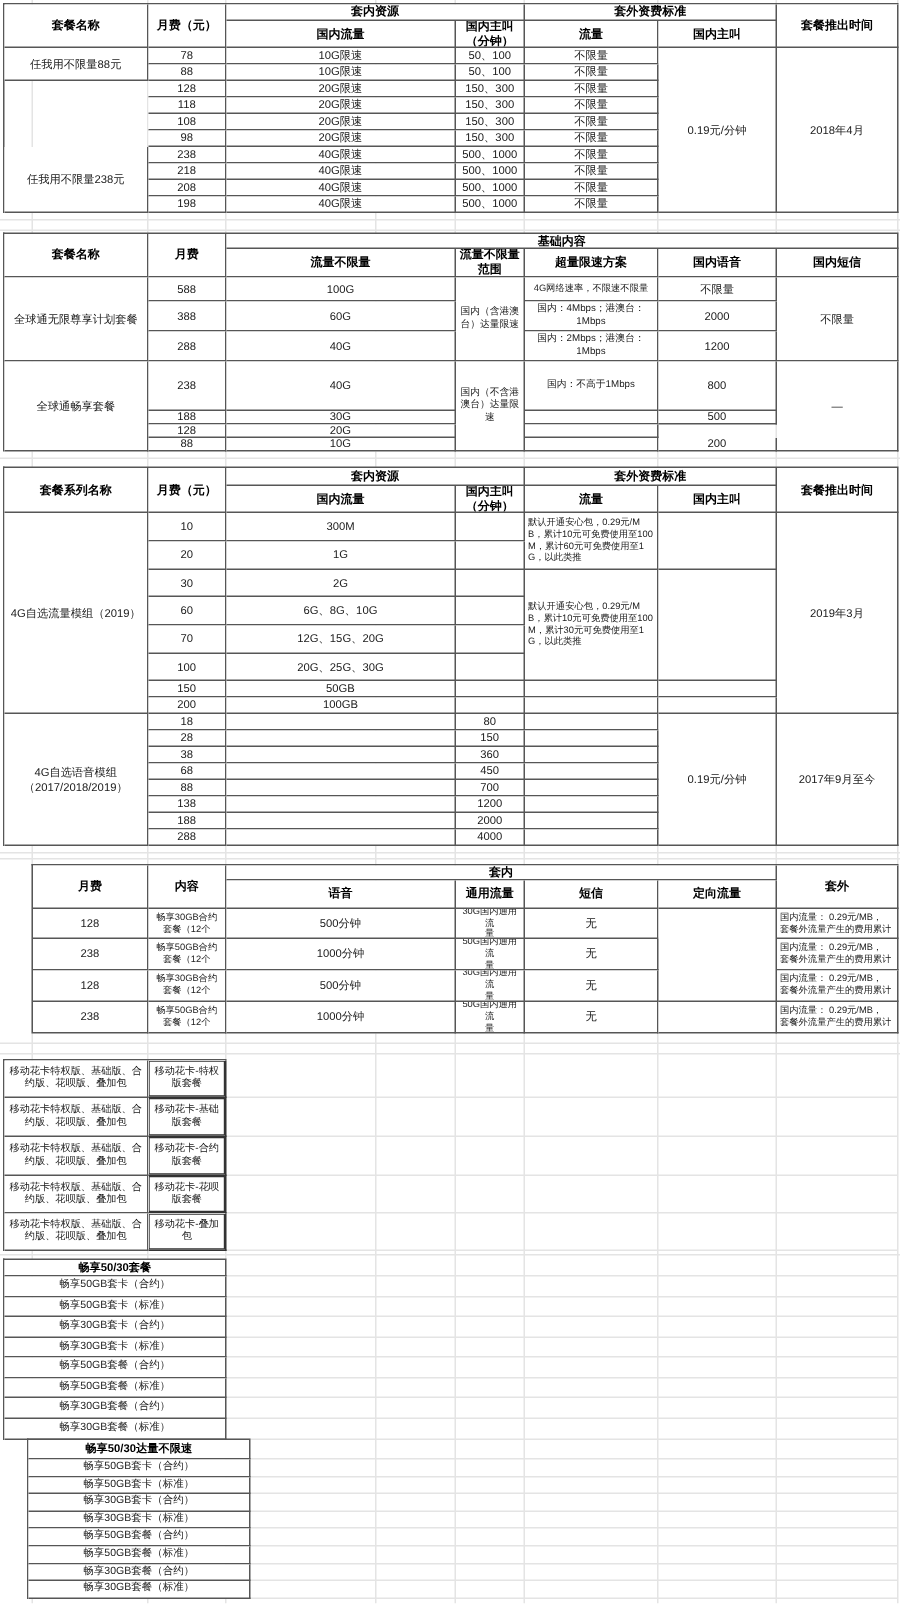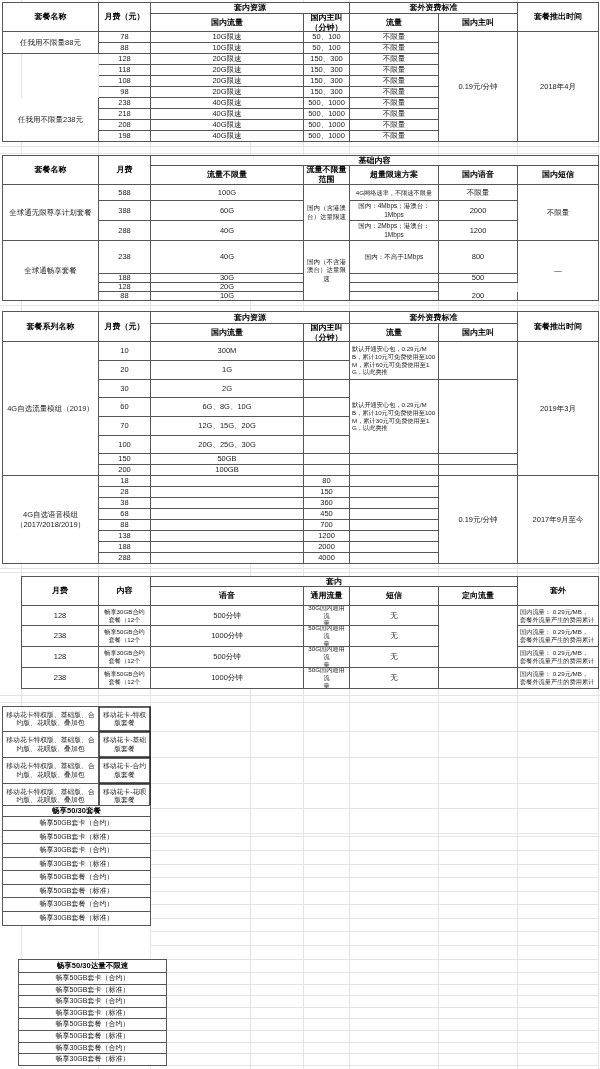--- a/index.html
+++ b/index.html
@@ -282,21 +282,21 @@
       <div class="cell" style="grid-area: 4 / 1 / span 1 / span 1; font-size: 6.8px;">移动花卡特权版、基础版、合约版、花呗版、叠加包</div>
       <div class="cell hb" style="grid-area: 4 / 2 / span 1 / span 1; font-size: 6.8px;">移动花卡-花呗版套餐</div>
       <div class="cell" style="grid-area: 5 / 1 / span 1 / span 1; font-size: 6.8px;">移动花卡特权版、基础版、合约版、花呗版、叠加包</div>
       <div class="cell hb" style="grid-area: 5 / 2 / span 1 / span 1; font-size: 6.8px;">移动花卡-叠加包</div>
     </div>
     <div class="hline" style="top: 731px; left: 150px; width: 448px;"></div>
     <div class="hline" style="top: 757px; left: 150px; width: 448px;"></div>
     <div class="hline" style="top: 783px; left: 150px; width: 448px;"></div>
     <div class="hline" style="top: 808px; left: 150px; width: 448px;"></div>
     <div class="hline" style="top: 833px; left: 150px; width: 448px;"></div>
-    <div class="tbl" style="left: 2px; top: 805px; grid-template-columns: 148px; grid-template-rows: 11px 14px 13px 14px 13px 14px 13px 14px 14px;">
+    <div class="tbl" style="left: 2px; top: 839px; grid-template-columns: 148px; grid-template-rows: 11px 14px 13px 14px 13px 14px 13px 14px 14px;">
       <div class="cell b" style="grid-area: 1 / 1 / span 1 / span 1; font-size: 7.5px;">畅享50/30套餐</div>
       <div class="cell" style="grid-area: 2 / 1 / span 1 / span 1; font-size: 7px;">畅享50GB套卡（合约）</div>
       <div class="cell" style="grid-area: 3 / 1 / span 1 / span 1; font-size: 7px;">畅享50GB套卡（标准）</div>
       <div class="cell" style="grid-area: 4 / 1 / span 1 / span 1; font-size: 7px;">畅享30GB套卡（合约）</div>
       <div class="cell" style="grid-area: 5 / 1 / span 1 / span 1; font-size: 7px;">畅享30GB套卡（标准）</div>
       <div class="cell" style="grid-area: 6 / 1 / span 1 / span 1; font-size: 7px;">畅享50GB套餐（合约）</div>
       <div class="cell" style="grid-area: 7 / 1 / span 1 / span 1; font-size: 7px;">畅享50GB套餐（标准）</div>
       <div class="cell" style="grid-area: 8 / 1 / span 1 / span 1; font-size: 7px;">畅享30GB套餐（合约）</div>
       <div class="cell" style="grid-area: 9 / 1 / span 1 / span 1; font-size: 7px;">畅享30GB套餐（标准）</div>
     </div>

